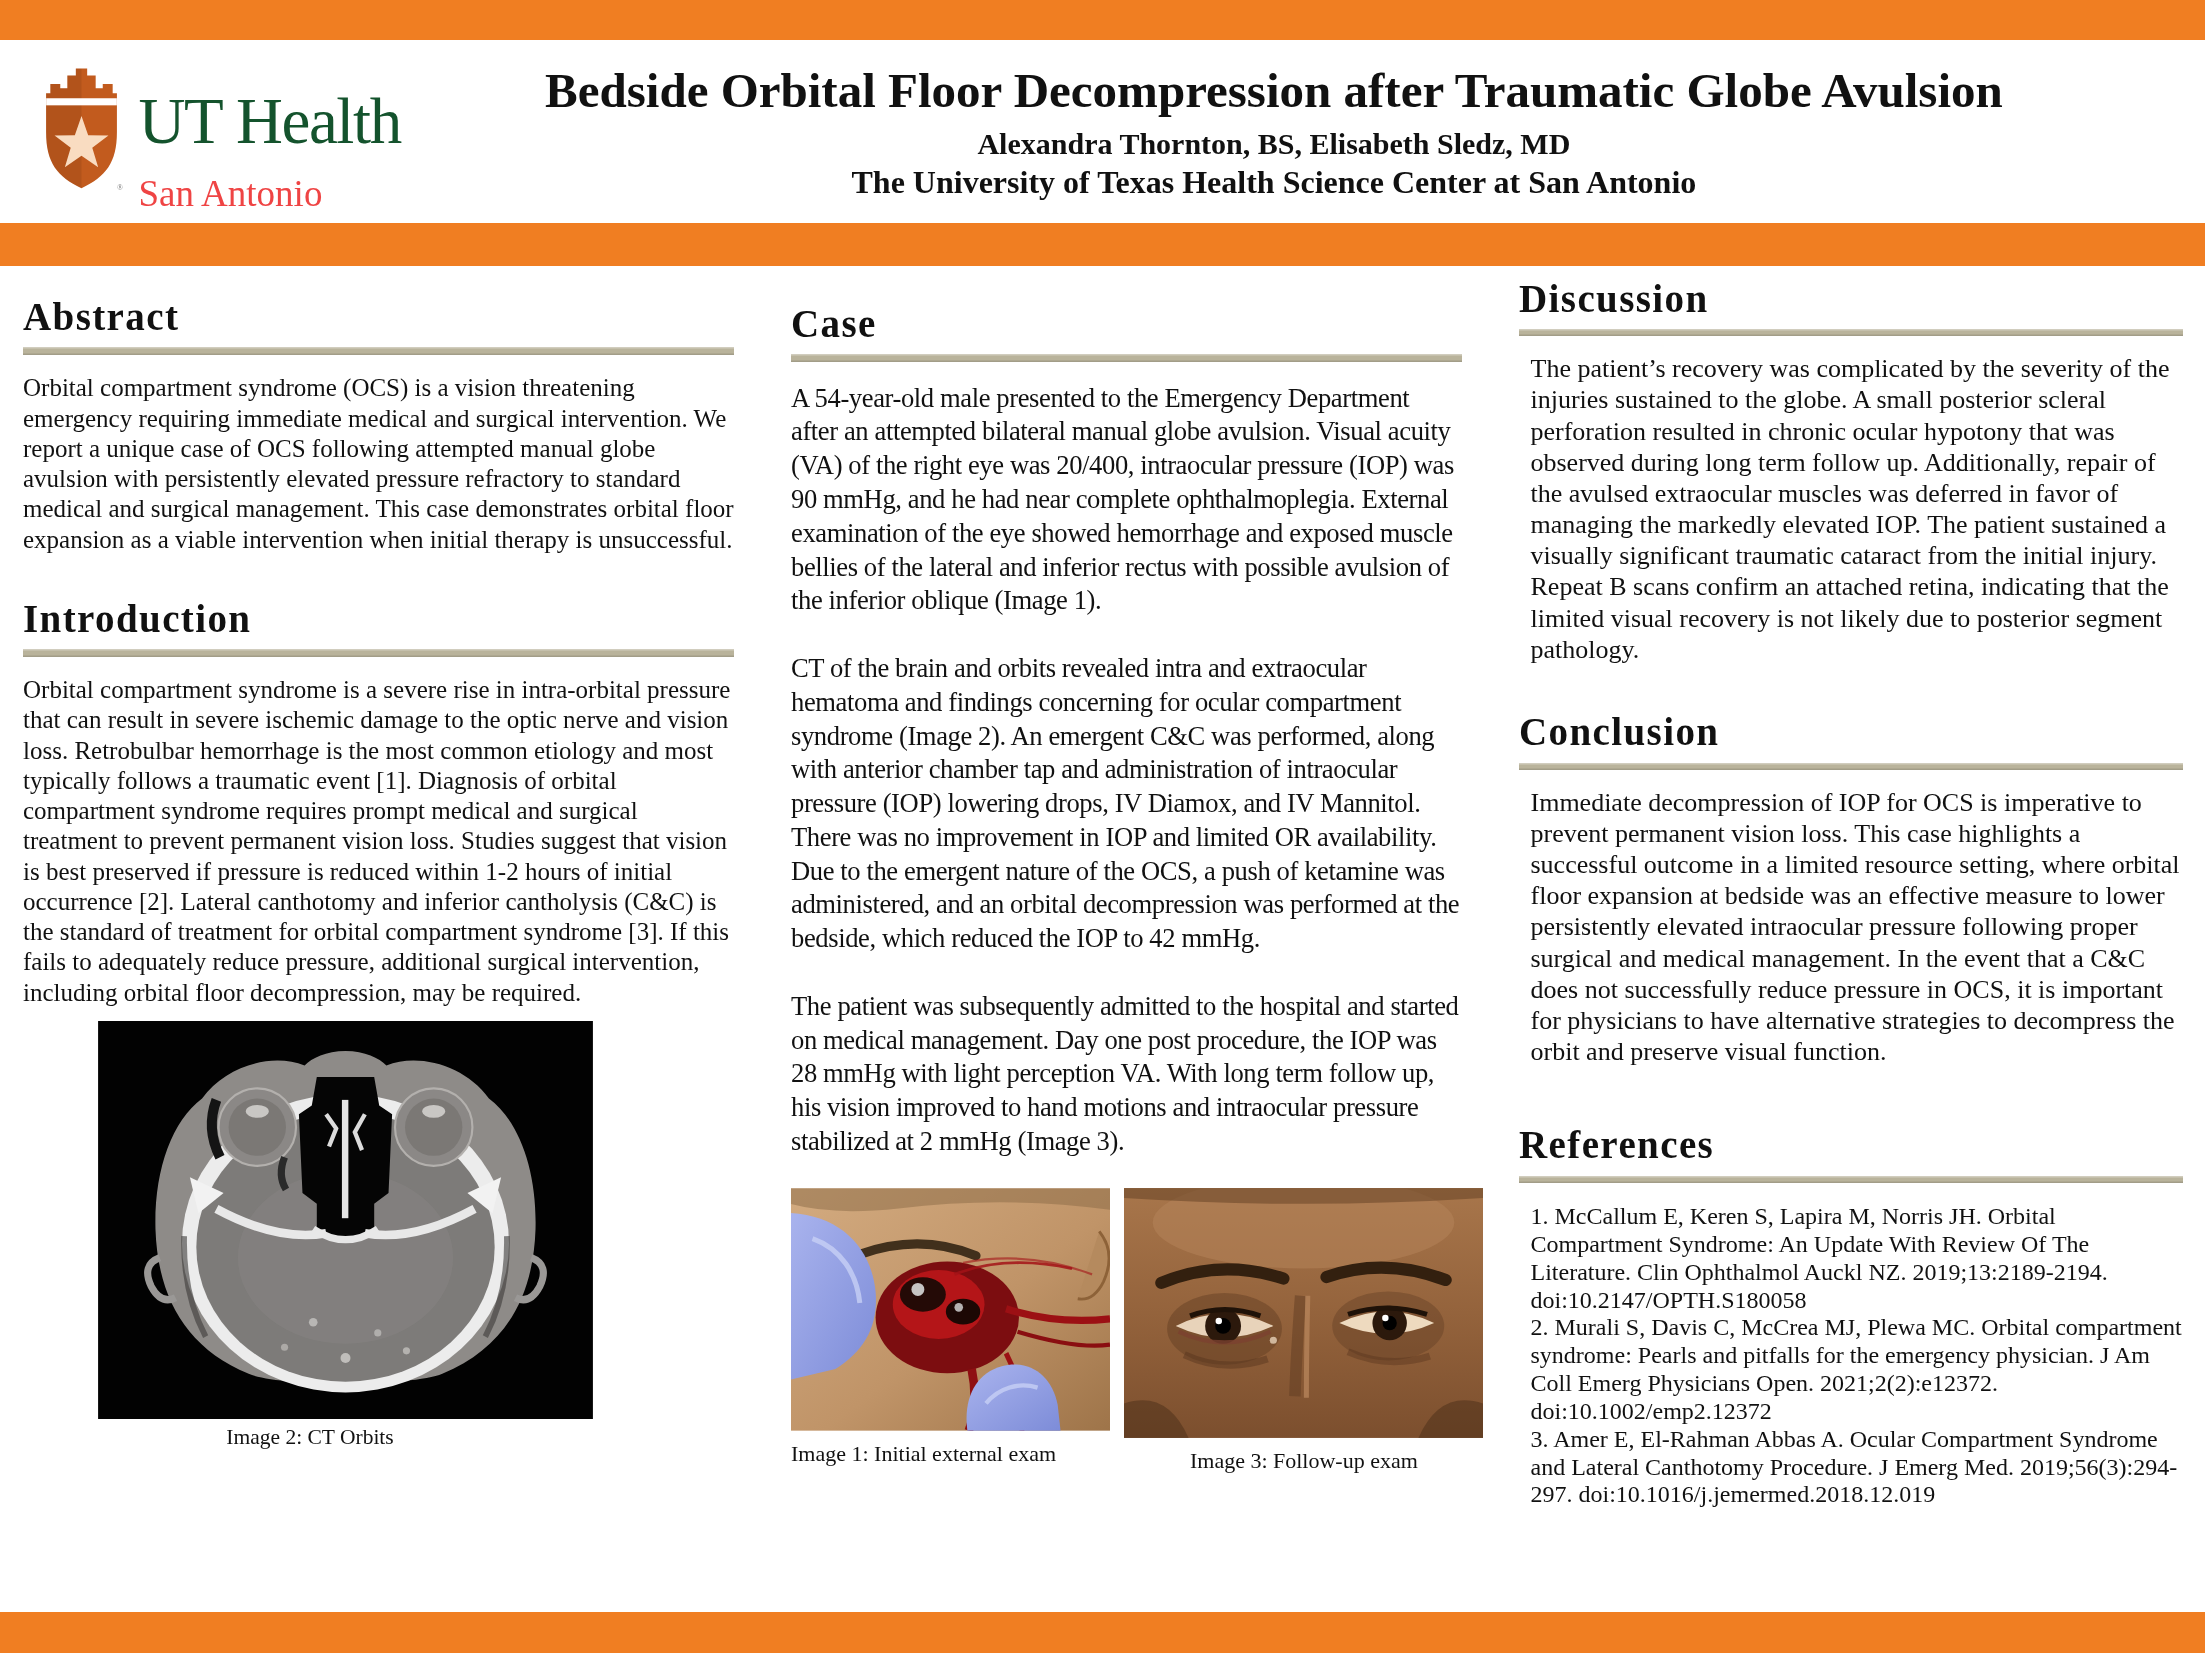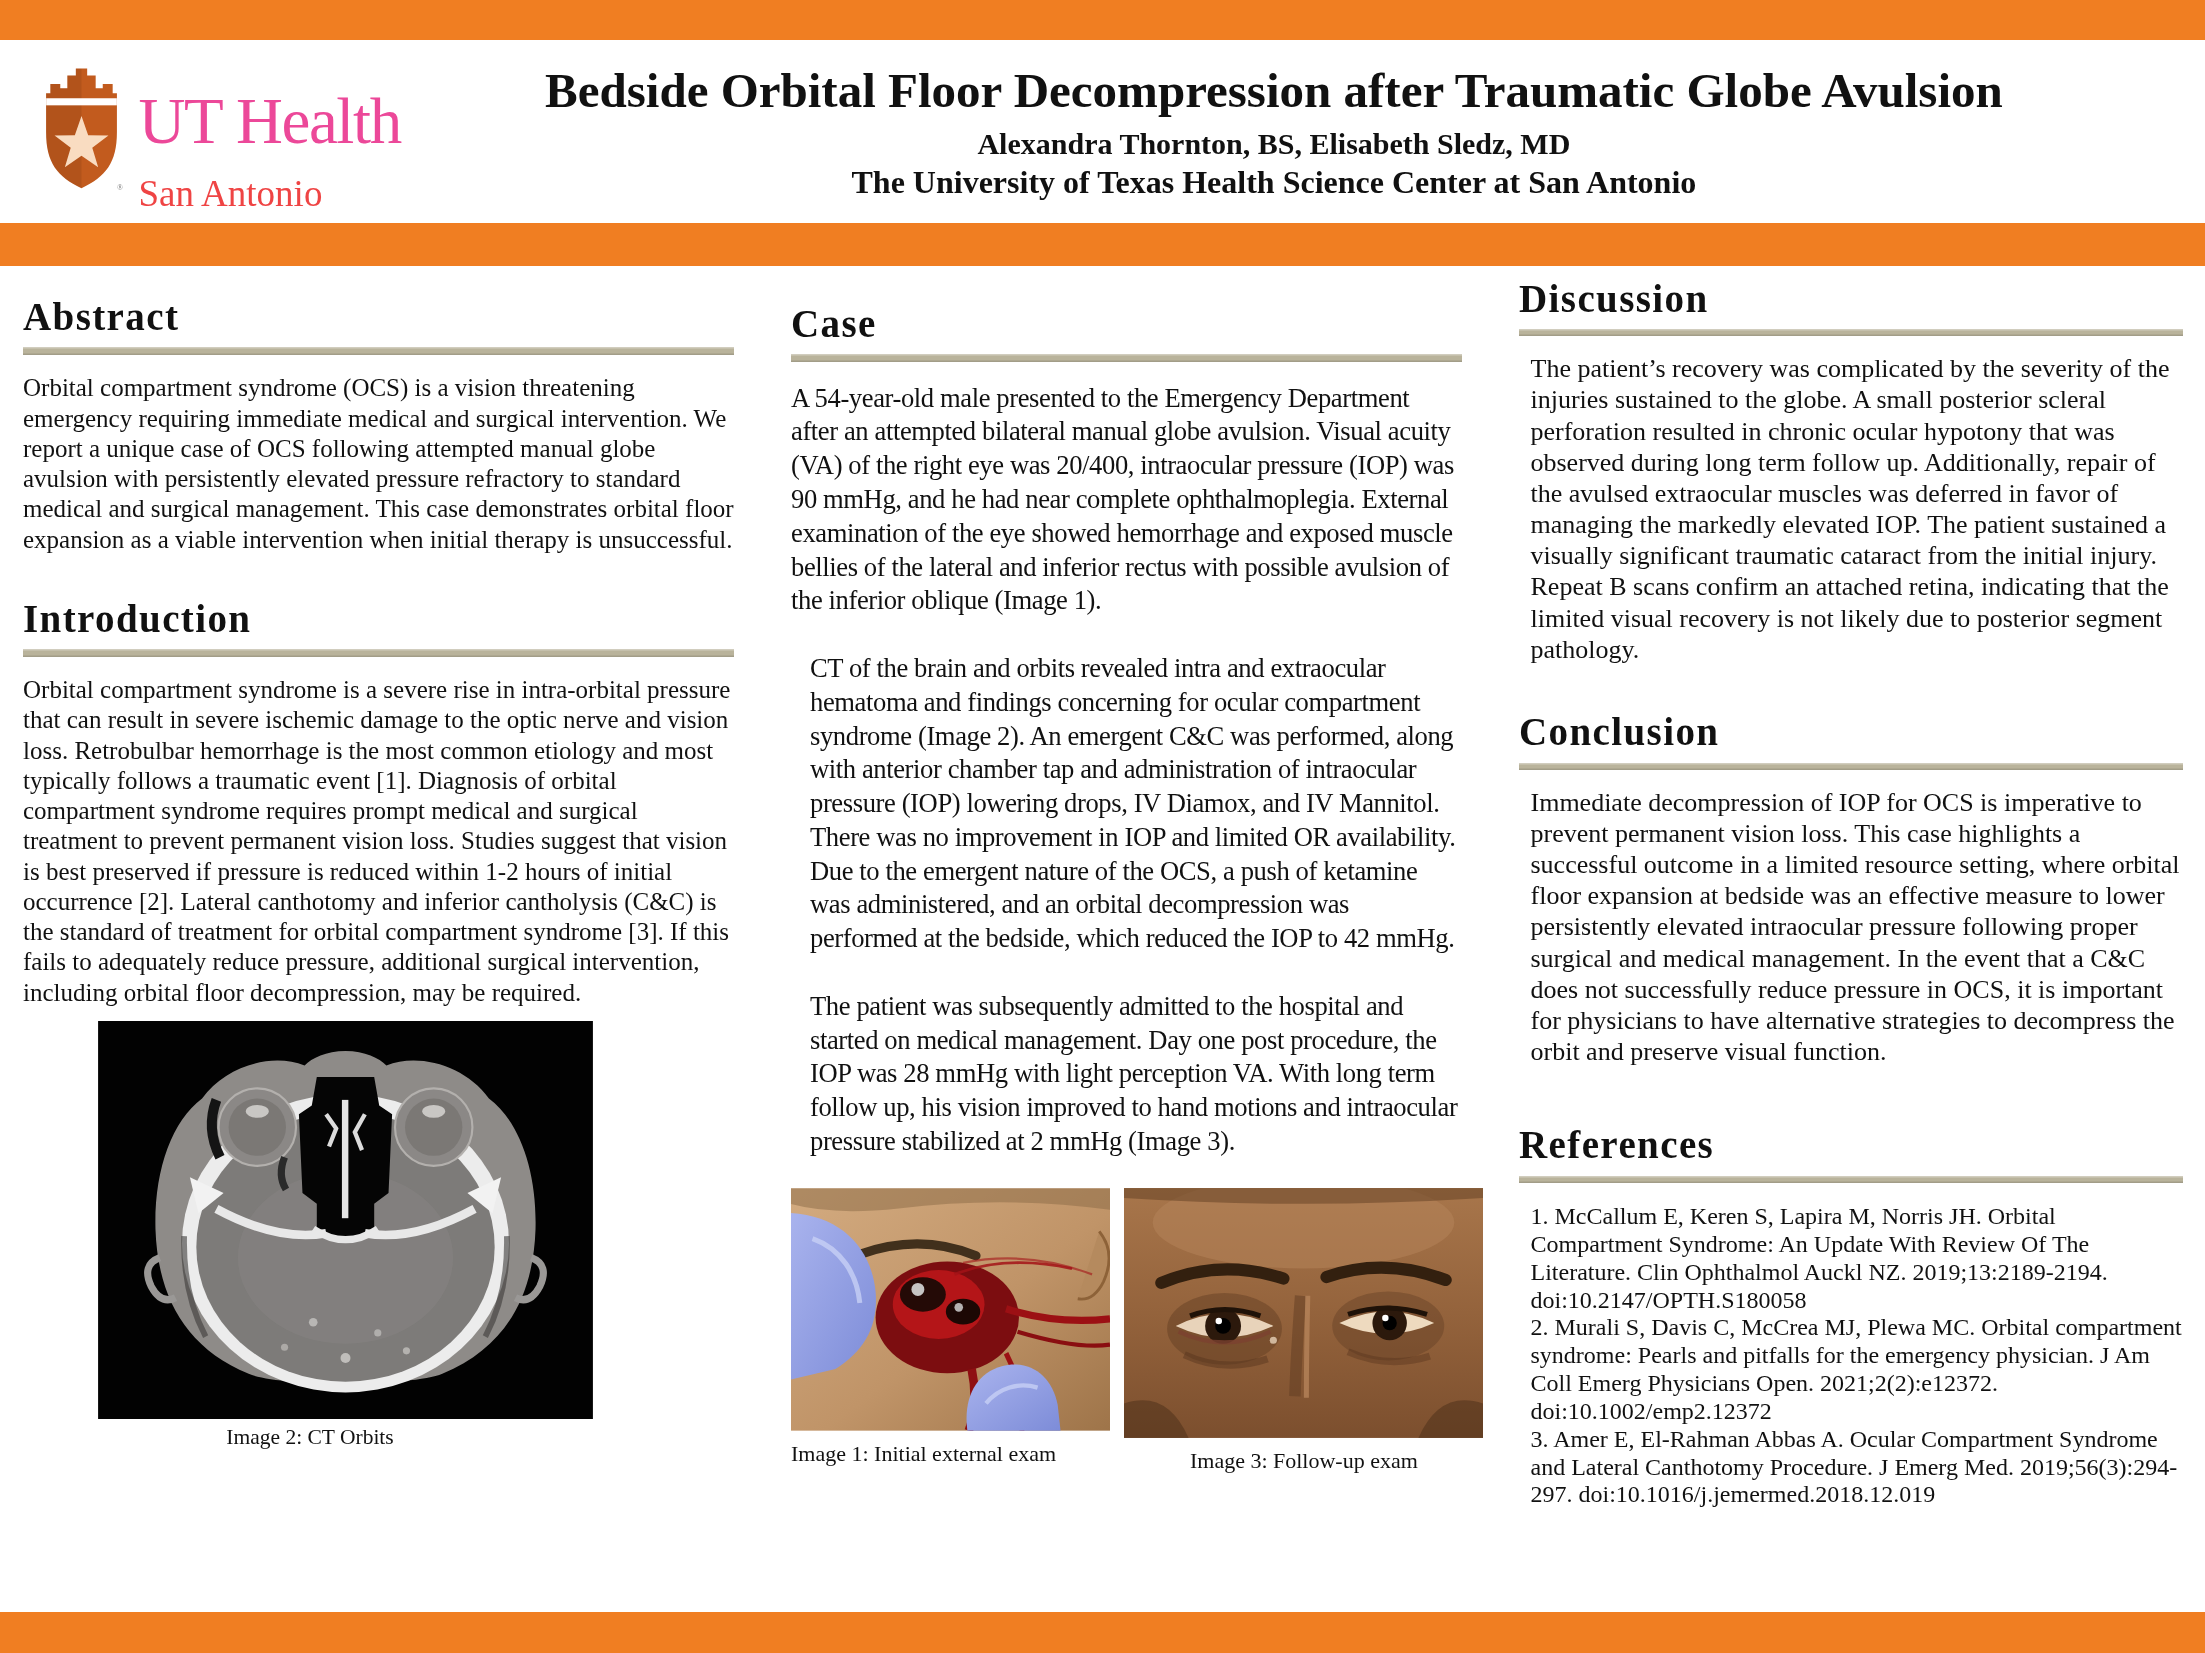--- a/index.html
+++ b/index.html
@@ -20,40 +20,40 @@
   .band-mid{top:223px;height:43px;}
   .band-bottom{bottom:0;height:42px;}
 
   
   header{position:absolute;top:40px;left:0;right:0;height:182px;display:flex;align-items:flex-start;padding:20px 29px 0 39px;box-sizing:border-box;}
   .logo{display:flex;gap:14.4px;flex:0 0 auto;}
   .logo svg{display:block;margin-top:4.3px;}
   .shield-body{fill:var(--shield-orange);}
   .shield-star{fill:var(--shield-star);}
   .logo-text{margin-top:29px;}
-  .logo-name{font-size:65px;line-height:1;letter-spacing:-1.4px;color:#ec4899;}
+  .logo-name{font-size:65px;line-height:1;letter-spacing:-1.4px;color:#14532d;}
   .logo-city{font-size:37px;line-height:1;margin-top:21px;color:#ef4444;}
   .header-text{flex:1;text-align:center;padding-top:4.3px;padding-right:29px;}
   h1{margin:0;font-size:49px;line-height:1.1;font-weight:700;}
   .authors{font-size:30px;font-weight:700;margin-top:8.6px;}
   .affiliation{font-size:32px;font-weight:700;margin-top:2.9px;}
 
   
   main{position:absolute;top:266px;left:23px;right:23px;height:1346px;display:grid;grid-template-columns:711px 671px 664px;column-gap:57px;}
   .col{position:relative;}
   .col-left{padding-top:30px;}
   .col-mid{padding-top:37px;}
   .col-right{padding-top:11.5px;}
   h2{margin:0;font-size:39px;line-height:1.1;font-weight:700;letter-spacing:1.4px;}
   .rule{height:7.2px;background:var(--heading-rule-tan);margin-top:8.6px;box-shadow:inset 0 1.4px 0 rgba(255,255,255,0.35), inset 0 -1.4px 0 rgba(0,0,0,0.12);}
   p{margin:0;}
   .col-left .body-text{font-size:25px;line-height:1.21;margin-top:18.7px;}
   .col-left h2.second{margin-top:43px;}
   .case-p{font-size:26.6px;line-height:1.27;letter-spacing:-0.4px;margin-top:20px;}
-  .case-p + .case-p{margin-top:34px;margin-left:19px;}
+  .case-p + .case-p{margin-top:34px;}
   .col-right .body-text{font-size:26px;line-height:1.2;margin-top:17px;padding-left:11.5px;}
   .col-right h2.conclusion{margin-top:46px;}
   .col-right h2.references{margin-top:57px;}
   .refs{margin-top:20px;}
   .refs p{font-size:24px;line-height:1.16;padding-left:11.5px;}
 
   
   figure{margin:0;}
   .fig-ct{margin-top:13px;margin-left:75px;width:424px;}
   .fig-ct figcaption{text-align:center;font-size:21.5px;margin-top:5.7px;}

